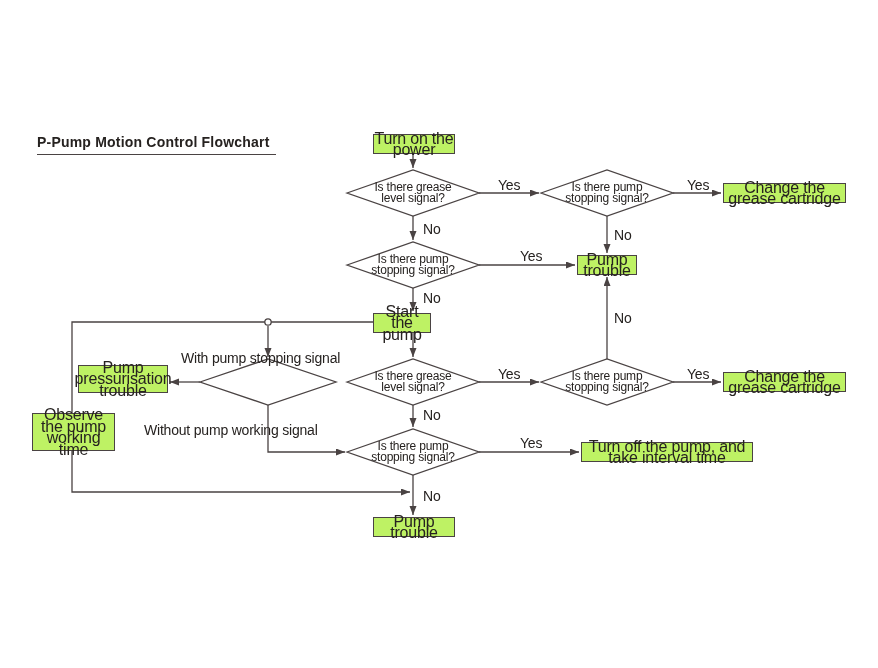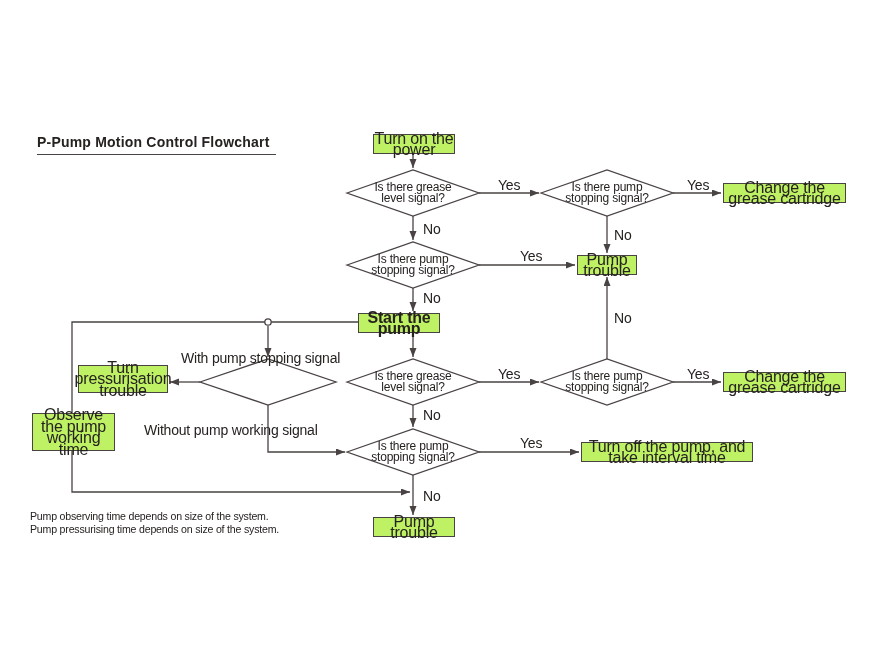--- a/index.html
+++ b/index.html
@@ -74,22 +74,22 @@
         <polygon points="347,452 413,429 479,452 413,475"></polygon>
       </g>
     </g>
   </svg>
 
   <div class="title">P-Pump Motion Control Flowchart</div>
 
   <div class="node" style="left:373px;top:134px;width:82px;height:20px;">Turn on the power</div>
   <div class="node" style="left:723px;top:183px;width:123px;height:20px;">Change the grease cartridge</div>
   <div class="node" style="left:577px;top:255px;width:60px;height:20px;">Pump trouble</div>
-  <div class="node" style="left:358px;top:313px;width:82px;height:20px;font-weight:bold;">Start the pump</div>
-  <div class="node" style="left:78px;top:365px;width:90px;height:28px;">Turn pressurisation
+  <div class="node" style="left:373px;top:313px;width:58px;height:20px;">Start the pump</div>
+  <div class="node" style="left:78px;top:365px;width:90px;height:28px;">Pump pressurisation
 trouble</div>
   <div class="node" style="left:723px;top:372px;width:123px;height:20px;">Change the grease cartridge</div>
   <div class="node" style="left:32px;top:413px;width:83px;height:38px;">Observe the pump
 working time</div>
   <div class="node" style="left:581px;top:442px;width:172px;height:20px;">Turn off the pump, and take interval time</div>
   <div class="node" style="left:373px;top:517px;width:82px;height:20px;">Pump trouble</div>
 
   <div class="dtext" style="left:347px;top:170px;width:132px;height:46px;">Is there grease
 level signal?</div>
   <div class="dtext" style="left:541px;top:170px;width:132px;height:46px;">Is there pump
@@ -111,18 +111,14 @@
   <div class="elabel" style="left:423px;top:290px;">No</div>
   <div class="elabel" style="left:137px;top:350px;margin-left:44px;">With pump stopping signal</div>
   <div class="elabel" style="left:498px;top:366px;">Yes</div>
   <div class="elabel" style="left:687px;top:366px;">Yes</div>
   <div class="elabel" style="left:614px;top:310px;">No</div>
   <div class="elabel" style="left:423px;top:407px;">No</div>
   <div class="elabel" style="left:144px;top:422px;">Without pump working signal</div>
   <div class="elabel" style="left:520px;top:435px;">Yes</div>
   <div class="elabel" style="left:423px;top:488px;">No</div>
 
-  <div class="notes">
-    <div>Pump observing time depends on size of the system.</div>
-    <div>Pump pressurising time depends on size of the system.</div>
-  </div>
 
 </div>
 
 </body></html>

